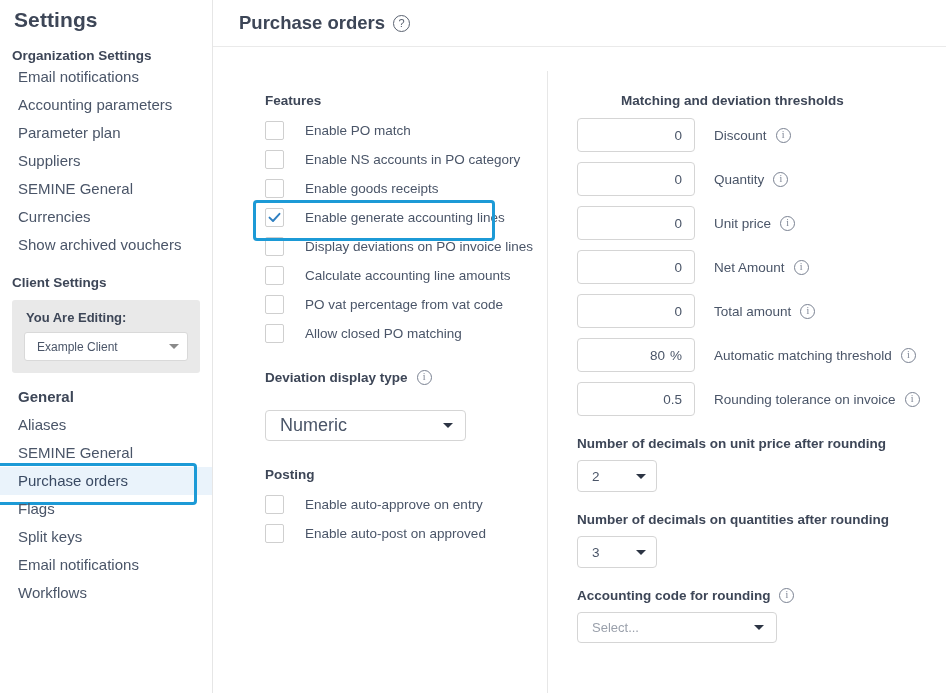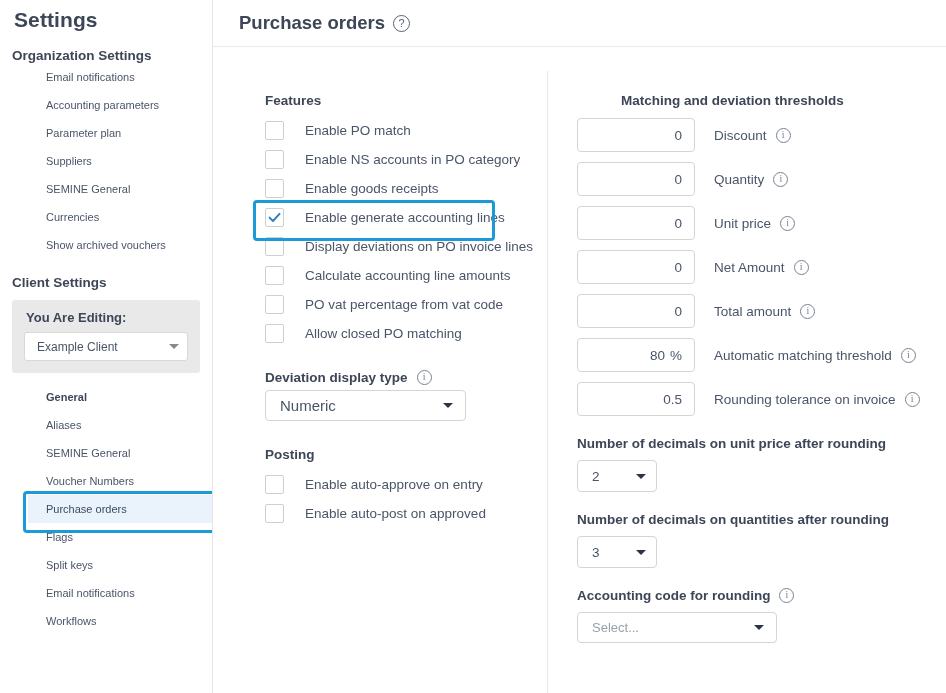--- a/index.html
+++ b/index.html
@@ -31,28 +31,27 @@
     letter-spacing: .1px;
   }
   .sb-group-head {
     font-size: 13.5px;
     font-weight: bold;
     color: #3d4657;
     padding: 0 0 0 12px;
     margin-top: 16px;
   }
   .sb-item {
-    font-size: 11px;
+    font-size: 15px;
     color: #4a5568;
     padding: 4px 0 4px 18px;
     line-height: 20px;
     cursor: pointer;
     position: relative;
     white-space: nowrap;
-    margin-left: 28px;
   }
   .sb-item.selected {
     background: #eaf3fb;
     color: #3a4a63;
   }
   .sb-item.selected::after {
     content: "";
     position: absolute;
     left: -5px; top: -4px;
     width: 196px; height: 36px;
@@ -213,30 +212,30 @@
     line-height: 12.5px;
     text-align: center;
     color: #7a8292;
     font-weight: normal;
     margin-left: 9px;
     font-family: "Liberation Serif", serif;
     flex: 0 0 15px;
   }
 
   .select-wide {
-    margin-top: 5px;
+    margin-top: 25px;
     width: 201px;
     height: 31px;
     border: 1px solid #d5d5d5;
     border-radius: 4px;
     background: #fff;
     display: flex;
     align-items: center;
     padding: 0 12px 0 14px;
-    font-size: 15px;
+    font-size: 18px;
     color: #4a5568;
     cursor: pointer;
   }
   .select-wide .caret { margin-left: auto; }
   .select-small {
     margin-top: 9px;
     width: 80px;
     height: 32px;
     border: 1px solid #d5d5d5;
     border-radius: 4px;
@@ -326,21 +325,20 @@
         <span>Example Client</span>
         <span class="caret"></span>
       </div>
     </div>
 
     <div style="height:10px"></div>
     <div>
       <div class="sb-item" style="font-weight:bold;color:#3d4657;">General</div>
       <div class="sb-item">Aliases</div>
       <div class="sb-item">SEMINE General</div>
-      <div class="sb-item">Voucher Numbers</div>
       <div class="sb-item selected">Purchase orders</div>
       <div class="sb-item">Flags</div>
       <div class="sb-item">Split keys</div>
       <div class="sb-item">Email notifications</div>
       <div class="sb-item">Workflows</div>
     </div>
   </aside>
 
   <section class="main">
 

